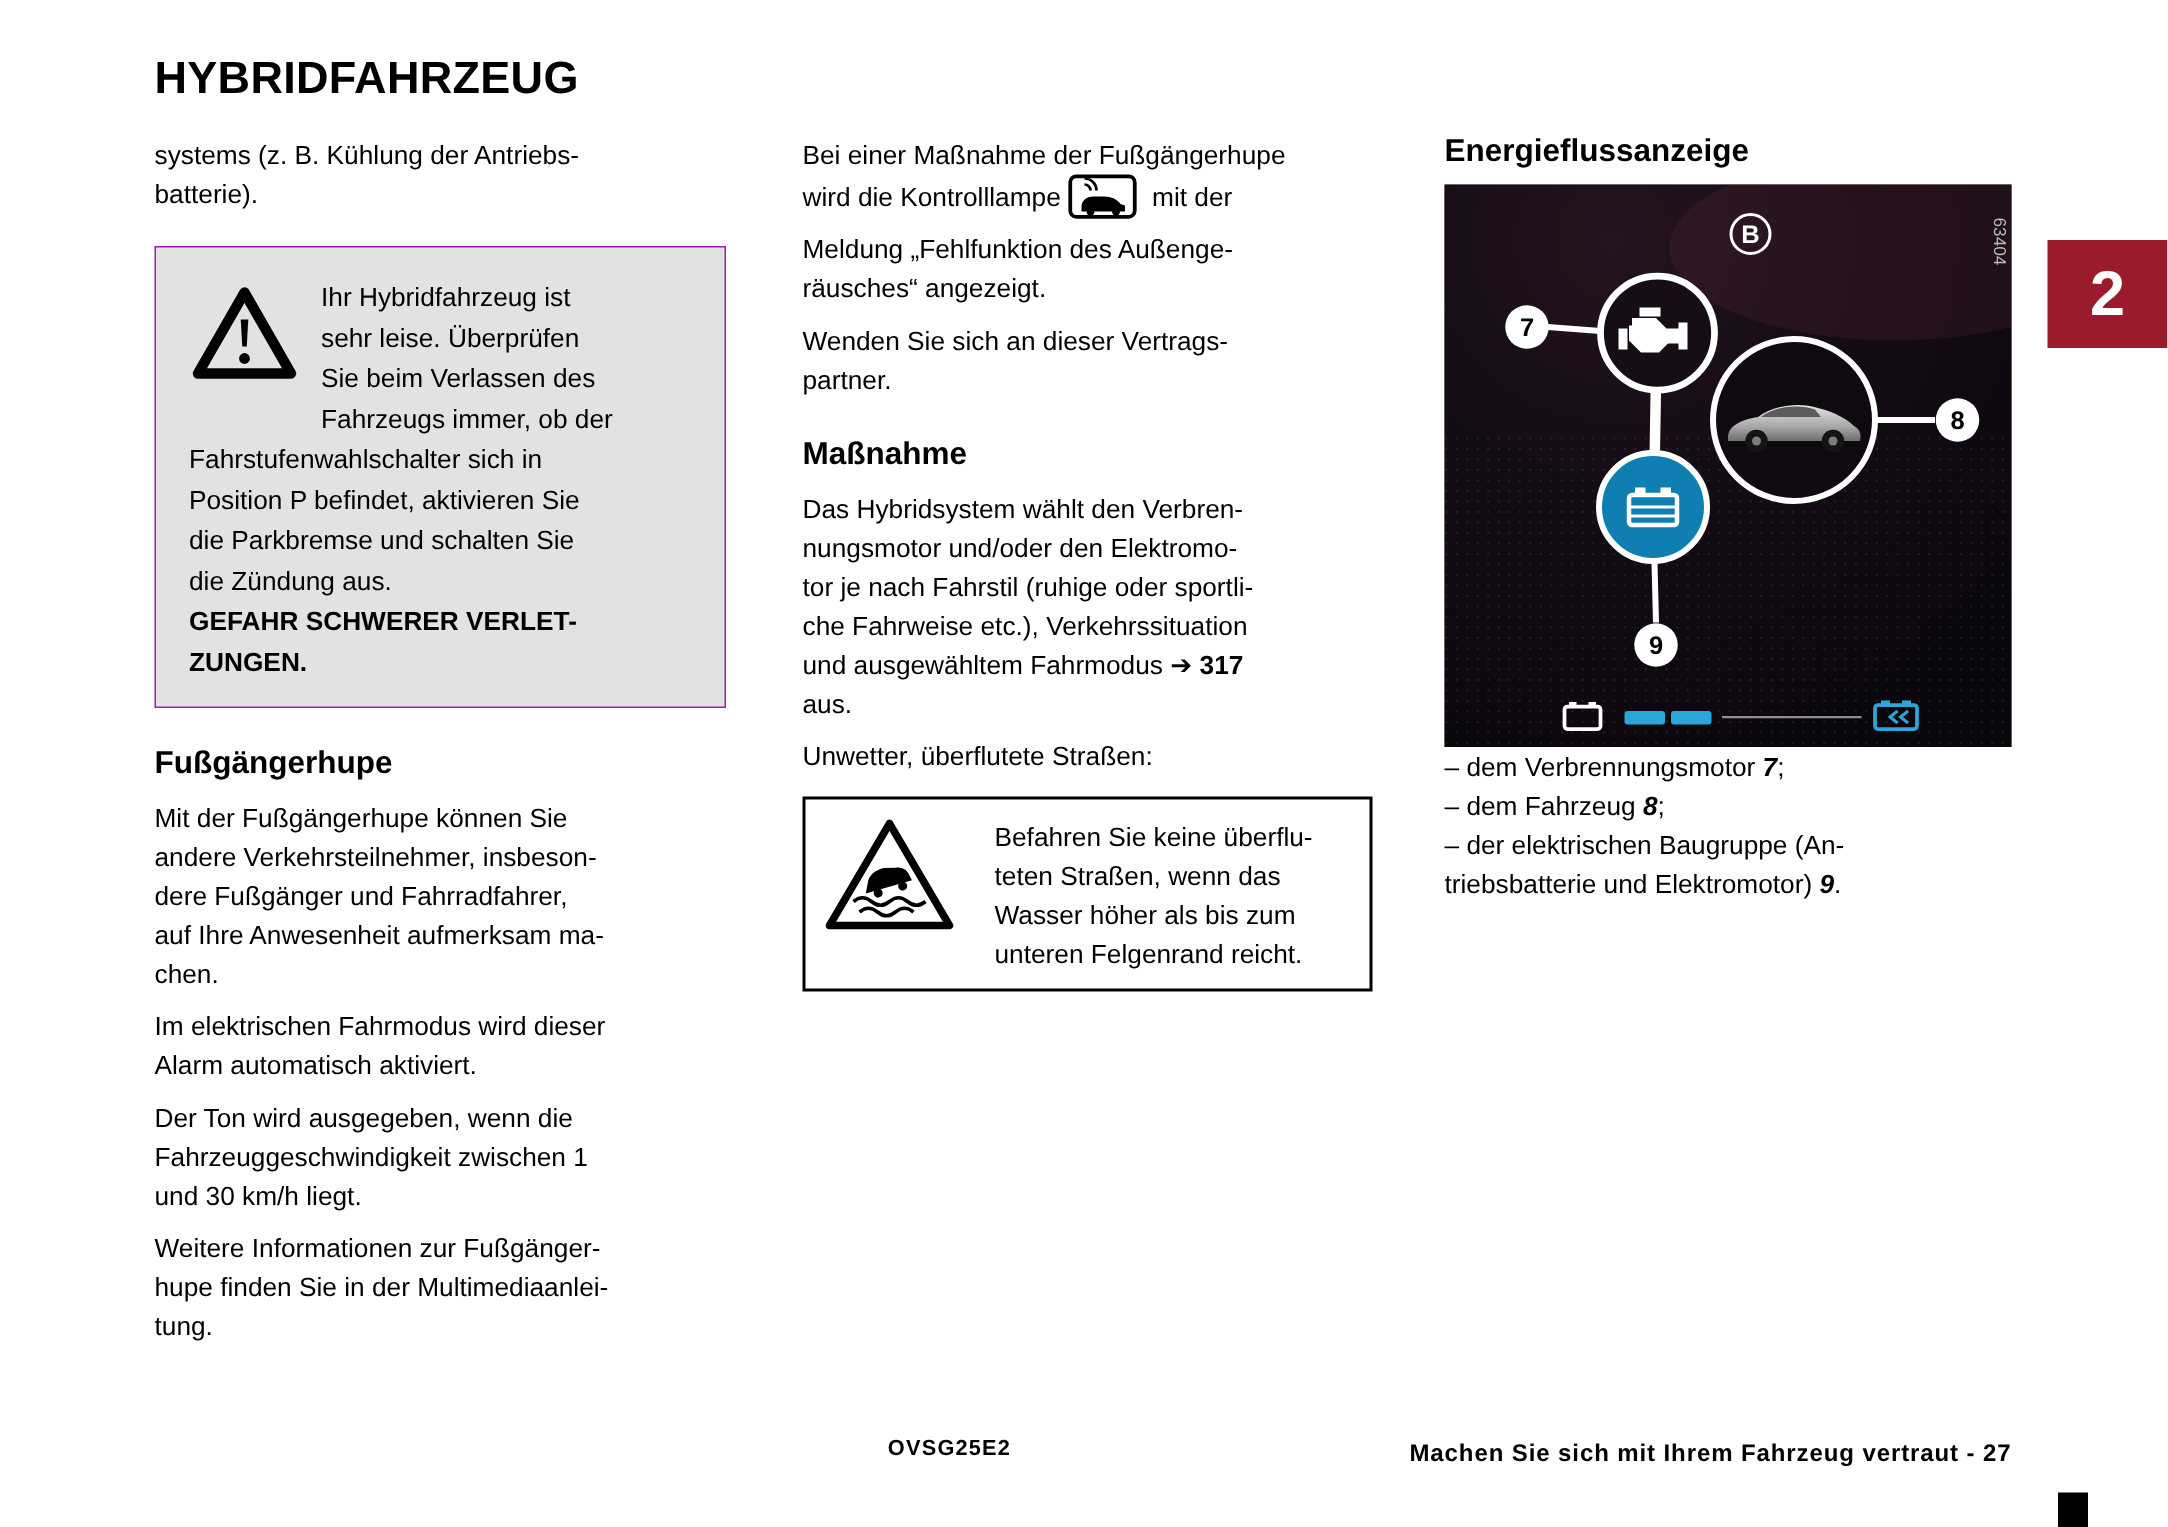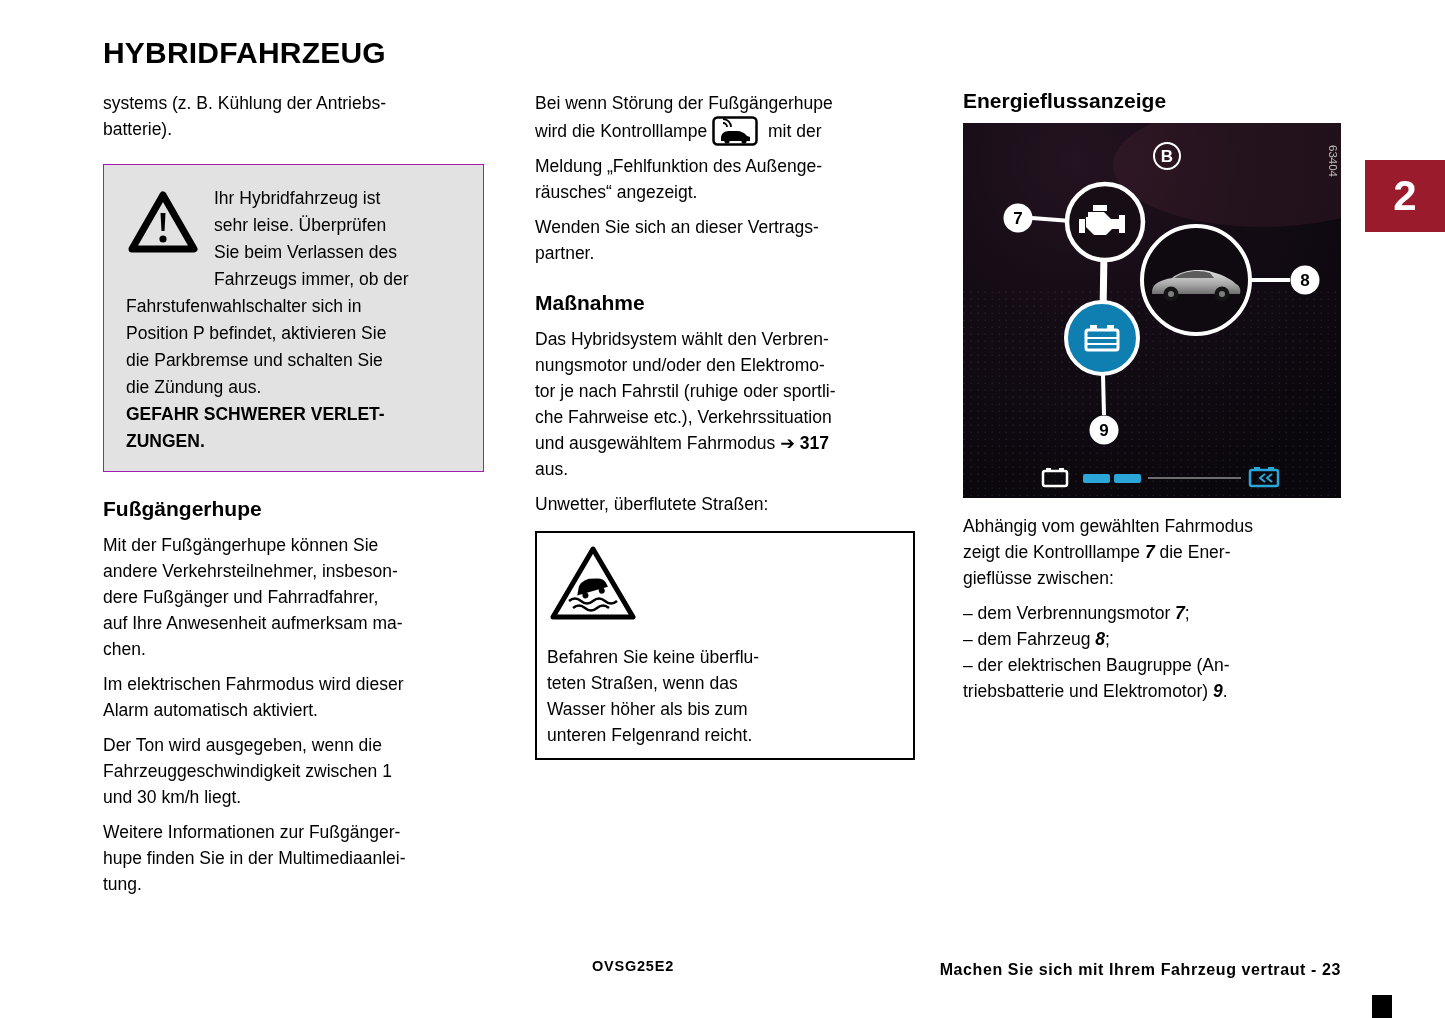--- a/index.html
+++ b/index.html
@@ -31,22 +31,22 @@
     padding: 20px 22px 16px; margin: 22px 0 0;
     line-height: 27px;
   }
   .warnbox::after { content: ""; display: block; clear: both; }
   .warn-icon { float: left; width: 88px; height: 106px; }
   .warn-strong { display: block; font-weight: bold; }
 
   
   .floodbox {
     border: 2px solid #000; background: #fff;
-    display: flex; gap: 12px; align-items: flex-start;
-    padding: 10px 10px; margin-top: 14px; flex-direction: column;
+    display: flex; gap: 24px; align-items: flex-start;
+    padding: 10px 10px; margin-top: 14px;
   }
   .floodbox .txt { line-height: 26px; padding-top: 2px; }
 
   .lamp-icon { display: inline-block; vertical-align: -9px; margin: 0 5px; }
   .ref-num { font-weight: bold; }
   .fig-ref { font-style: italic; font-weight: bold; }
   .bullet { margin: 0; }
 
   .figure {
     position: relative; margin-top: 8px;
@@ -114,21 +114,21 @@
   <p class="body preline">Der Ton wird ausgegeben, wenn die
 Fahrzeuggeschwindigkeit zwischen 1
 und 30 km/h liegt.</p>
   <p class="body preline">Weitere Informationen zur Fußgänger-
 hupe finden Sie in der Multimediaanlei-
 tung.</p>
 </div>
 
 <div class="col" id="col2">
   <p class="body">
-    <span class="preline">Bei wenn Störung der Fußgängerhupe
+    <span class="preline">Bei einer Maßnahme der Fußgängerhupe
 </span><span>wird die Kontrolllampe</span><span class="lamp-icon">
       <svg width="46" height="30" viewBox="0 0 46 30">
         <rect x="1.5" y="1.5" width="43" height="27" rx="4" fill="#fff" stroke="#000" stroke-width="2.5"></rect>
         <g fill="none" stroke="#000" stroke-width="1.8">
           <path d="M15 11 a4 4 0 0 0 -4 -4"></path>
           <path d="M19 11 a8 8 0 0 0 -8 -8"></path>
         </g>
         <path d="M9 22 c0 -4 3 -7 8 -7 l7 0 c5 0 9 2 11 5 l3 1 v4 h-29 z" fill="#000"></path>
         <circle cx="15" cy="25" r="2.6" fill="#000"></circle>
         <circle cx="32" cy="25" r="2.6" fill="#000"></circle>
@@ -264,36 +264,31 @@
         <g transform="translate(301,355)">
           <rect x="-14" y="-8" width="28" height="16" rx="2" fill="none" stroke="#2aa7d8" stroke-width="2.5"></rect>
           <rect x="-10" y="-11" width="6" height="3" fill="#2aa7d8"></rect>
           <rect x="4" y="-11" width="6" height="3" fill="#2aa7d8"></rect>
           <path d="M 1 -4 l -5 4 l 5 4 M 8 -4 l -5 4 l 5 4" fill="none" stroke="#2aa7d8" stroke-width="2"></path>
         </g>
       </g>
     </svg>
   </div>
 
-  <p class="body" style="margin-top:15px">
-    <span class="preline">Abhängig vom gewählten Fahrmodus
-zeigt die Kontrolllampe </span><em class="fig-ref">7</em><span class="preline"> die Ener-
-gieflüsse zwischen:</span>
-  </p>
 
   <div class="bullet">
     <span class="preline">– dem Verbrennungsmotor </span><em class="fig-ref">7</em><span>;</span>
   </div>
   <div class="bullet">
     <span class="preline">–  dem Fahrzeug </span><em class="fig-ref">8</em><span>;</span>
   </div>
   <div class="bullet">
     <span class="preline">– der elektrischen Baugruppe (An-
 triebsbatterie und Elektromotor) </span><em class="fig-ref">9</em><span>.</span>
   </div>
 </div>
 
 <div class="section-tab">
   <span>2</span>
 </div>
 <div class="footer-code">OVSG25E2</div>
-<div class="footer-right">Machen Sie sich mit Ihrem Fahrzeug vertraut - 23</div>
+<div class="footer-right">Machen Sie sich mit Ihrem Fahrzeug vertraut - 27</div>
 <div class="corner-mark"></div>
 
 </body></html>

